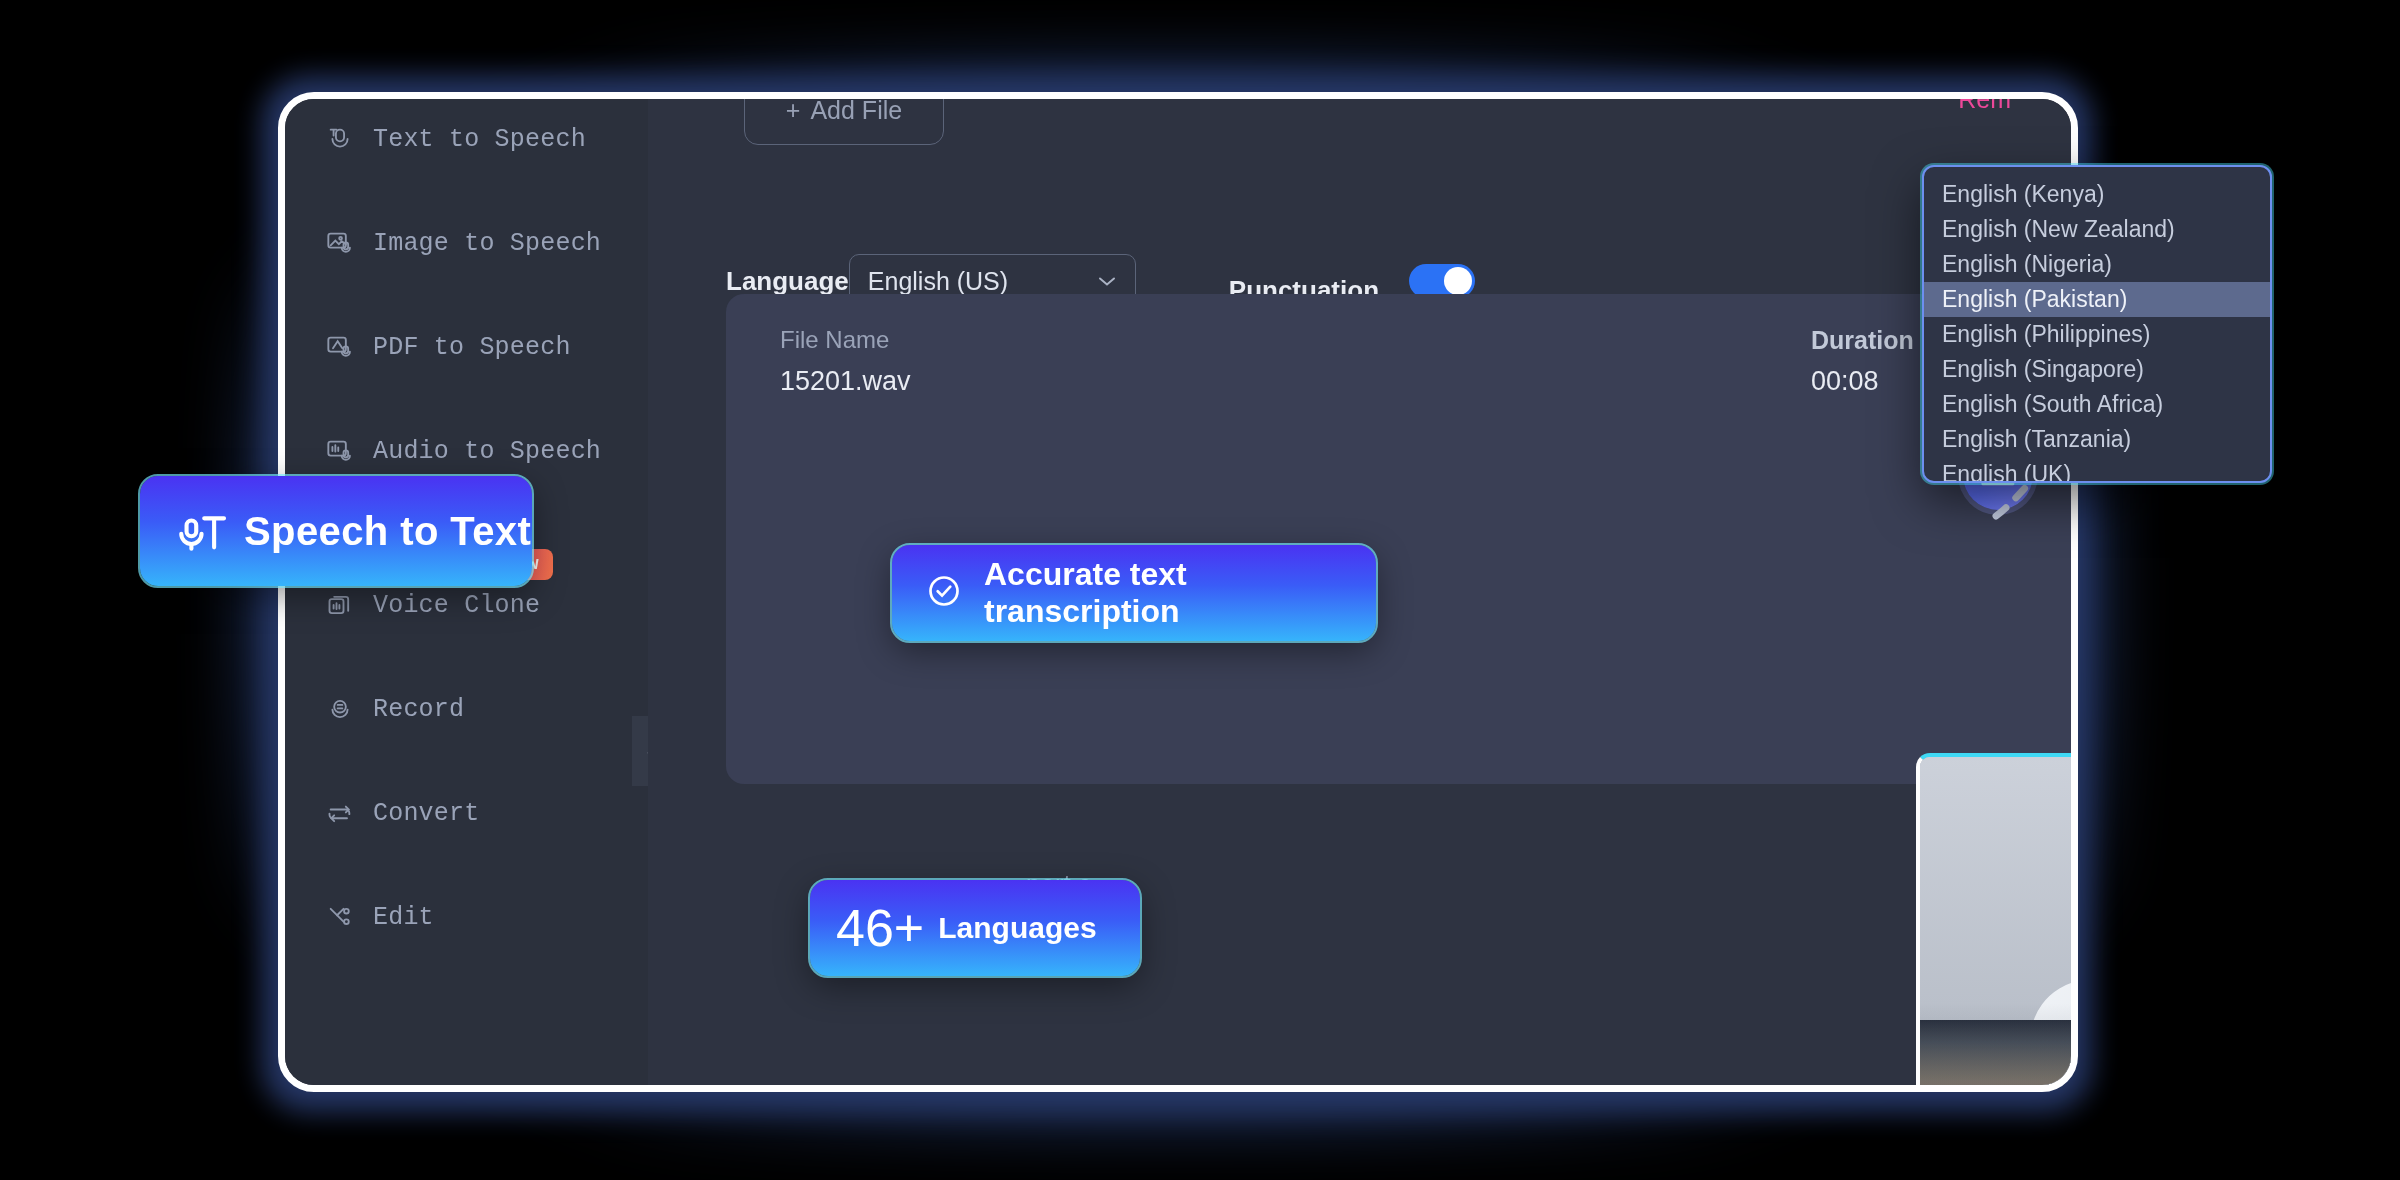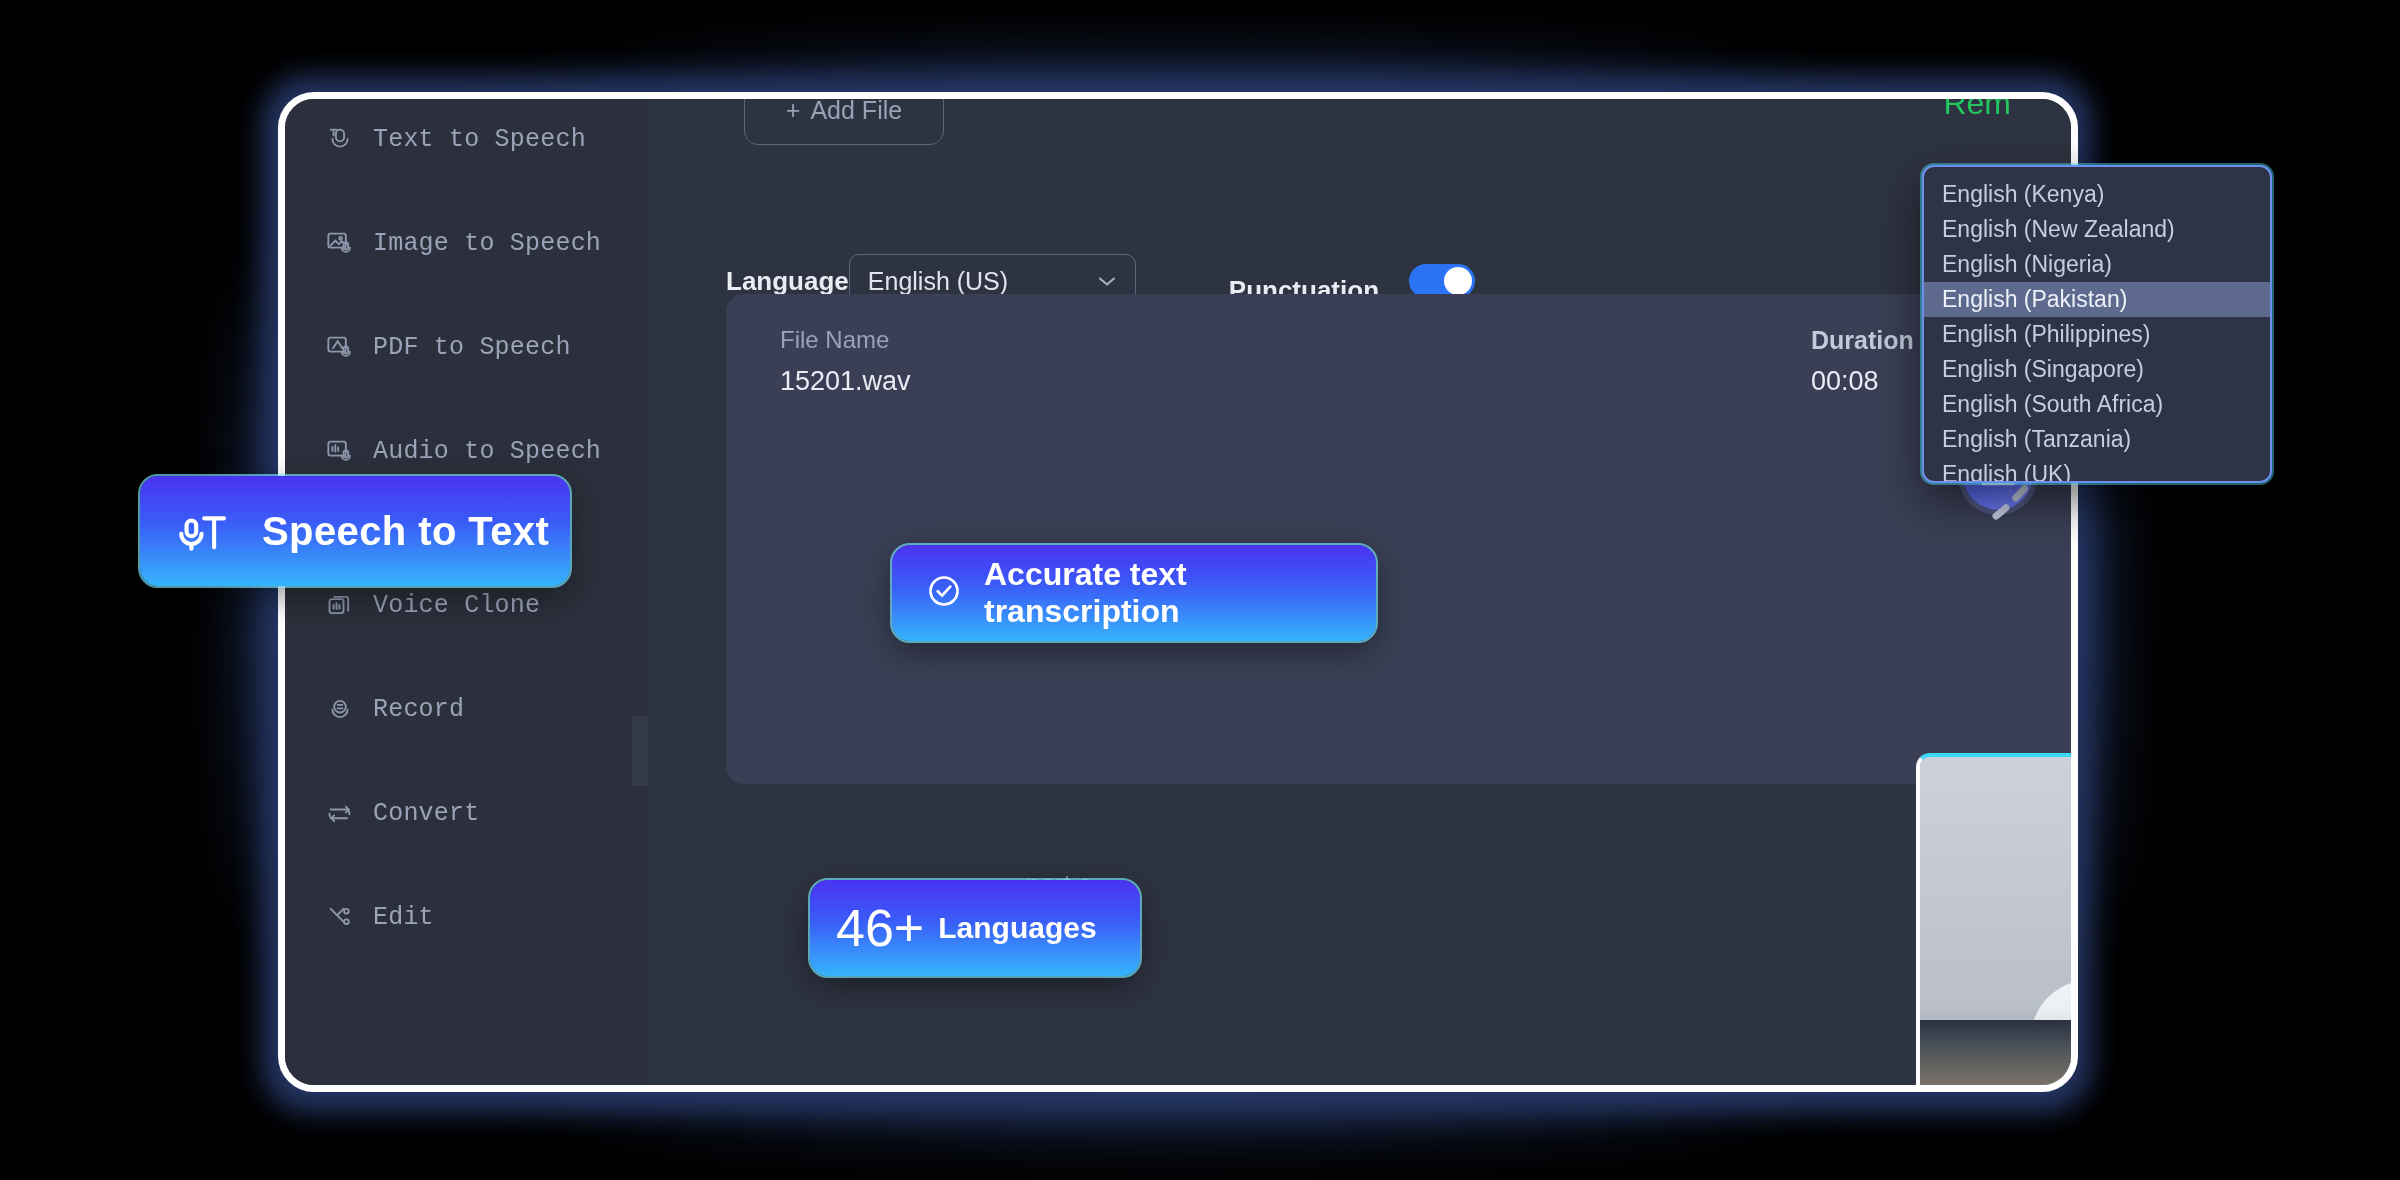--- a/index.html
+++ b/index.html
@@ -73,21 +73,21 @@
   .content { position:absolute; left:363px; top:0; right:0; bottom:0; background:#2e3341; }
 
   .addfile-btn {
     position:absolute; left:96px; top:-24px; width:200px; height:70px;
     border:1.5px solid #5b6479; border-radius:14px;
     color:#98a1b5; font-size:25px;
     display:flex; align-items:center; justify-content:center; gap:10px;
   }
   .topright-label {
     position:absolute; right:60px; top:-14px;
-    color:#22c55e; font-size:32px;
+    color:#ec4899; font-size:25px;
   }
 
   .lang-row { position:absolute; left:78px; top:155px; display:flex; align-items:center; }
   .lang-label { color:#e9ecf3; font-size:26px; font-weight:700; }
   .lang-select {
     width:287px; height:54px; border:1.5px solid #5b6479; border-radius:10px;
     background:transparent; color:#dfe4ee; font-size:25px;
     display:flex; align-items:center; padding:0 18px; position:relative;
   }
   .lang-select .chev { position:absolute; right:18px; top:50%; transform:translateY(-50%); color:#aab2c4; font-size:20px; }
@@ -153,21 +153,21 @@
   .pill {
     position:absolute; border-radius:18px; color:#fff;
     display:flex; align-items:center;
     background:linear-gradient(180deg,#4a33f2 0%,#3a5cf7 42%,#36b4fb 100%);
     box-shadow:0 10px 34px rgba(0,0,0,.42);
   }
   .pill::after {
     content:""; position:absolute; inset:-2px; border-radius:20px;
     border:2px solid rgba(120,235,255,.65); pointer-events:none;
   }
-  .pill-stt { left:140px; top:476px; width:430px; height:110px; padding-left:34px; gap:30px; }
+  .pill-stt { left:140px; top:476px; width:392px; height:110px; padding-left:34px; gap:12px; }
   .pill-stt .lbl { font-size:40px; font-weight:700; letter-spacing:.4px; }
   .pill-acc { left:892px; top:545px; width:484px; height:96px; padding-left:34px; gap:22px; }
   .pill-acc .lbl { font-size:32px; font-weight:600; }
   .pill-lang { left:810px; top:880px; width:330px; height:96px; padding-left:26px; align-items:center; }
   .pill-lang .big { font-size:52px; font-weight:400; }
   .pill-lang .small { font-size:30px; font-weight:600; margin-left:14px; }
 
   
   .lang-dd {
     position:absolute; left:1922px; top:165px; width:350px; height:318px;

